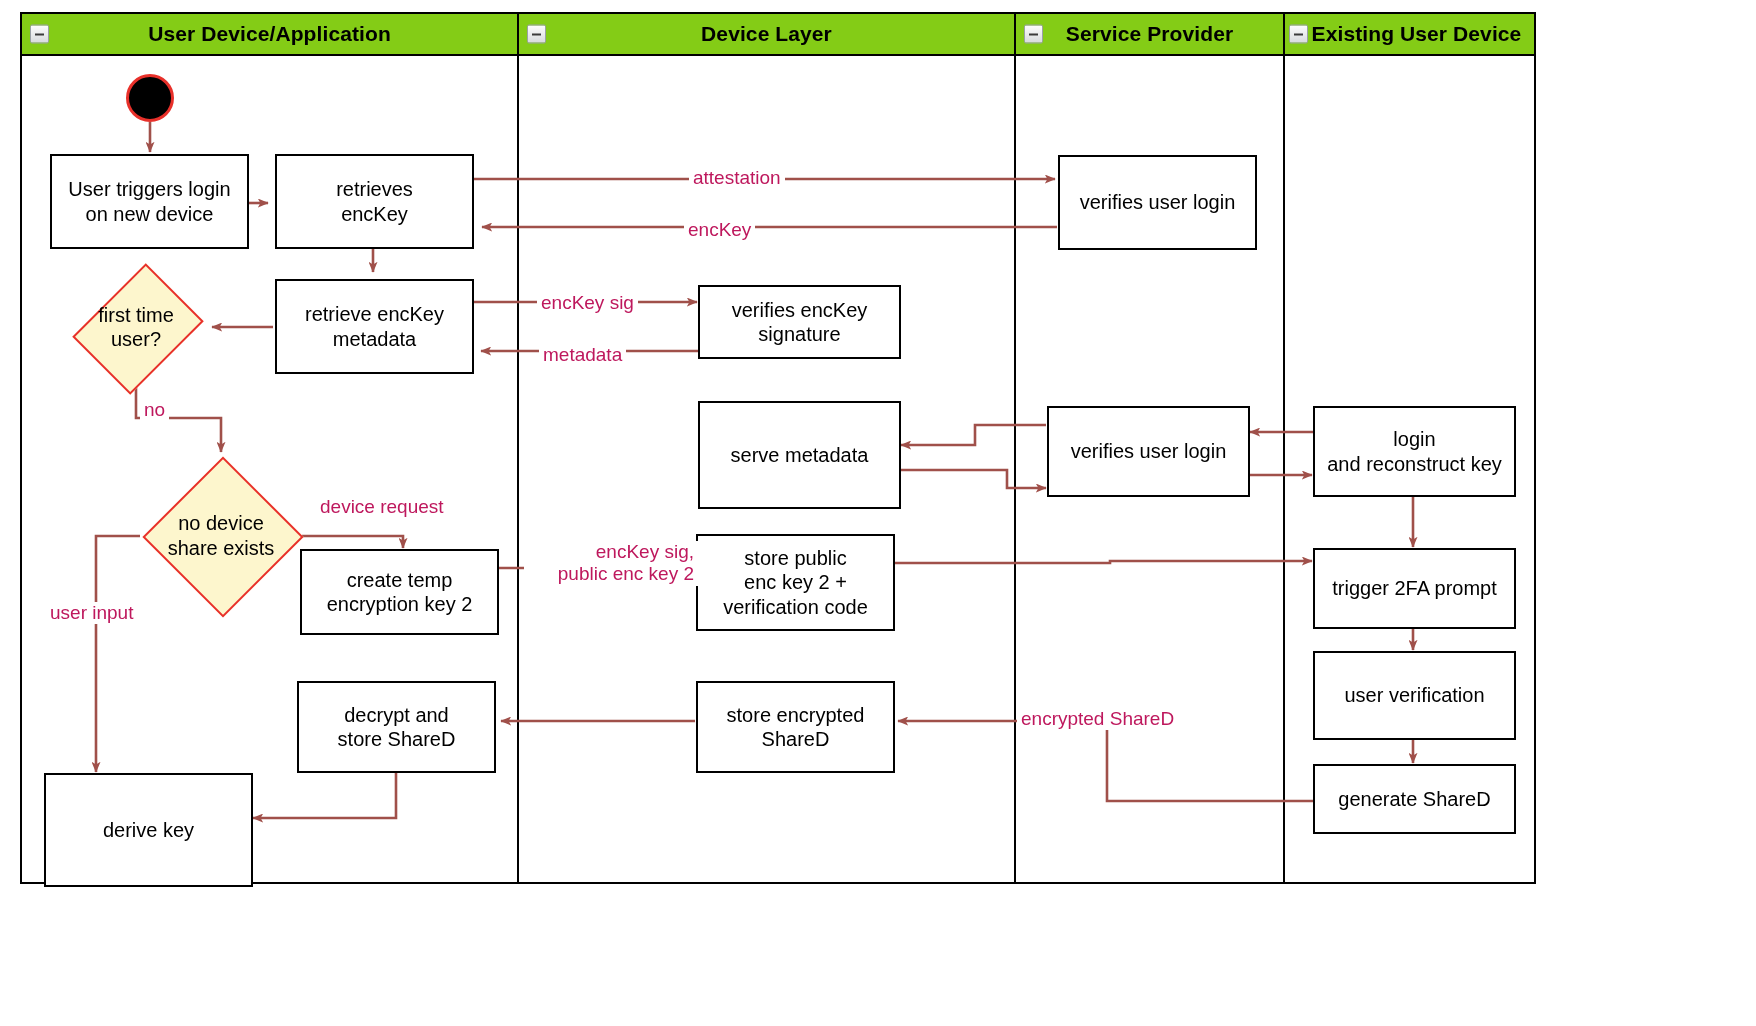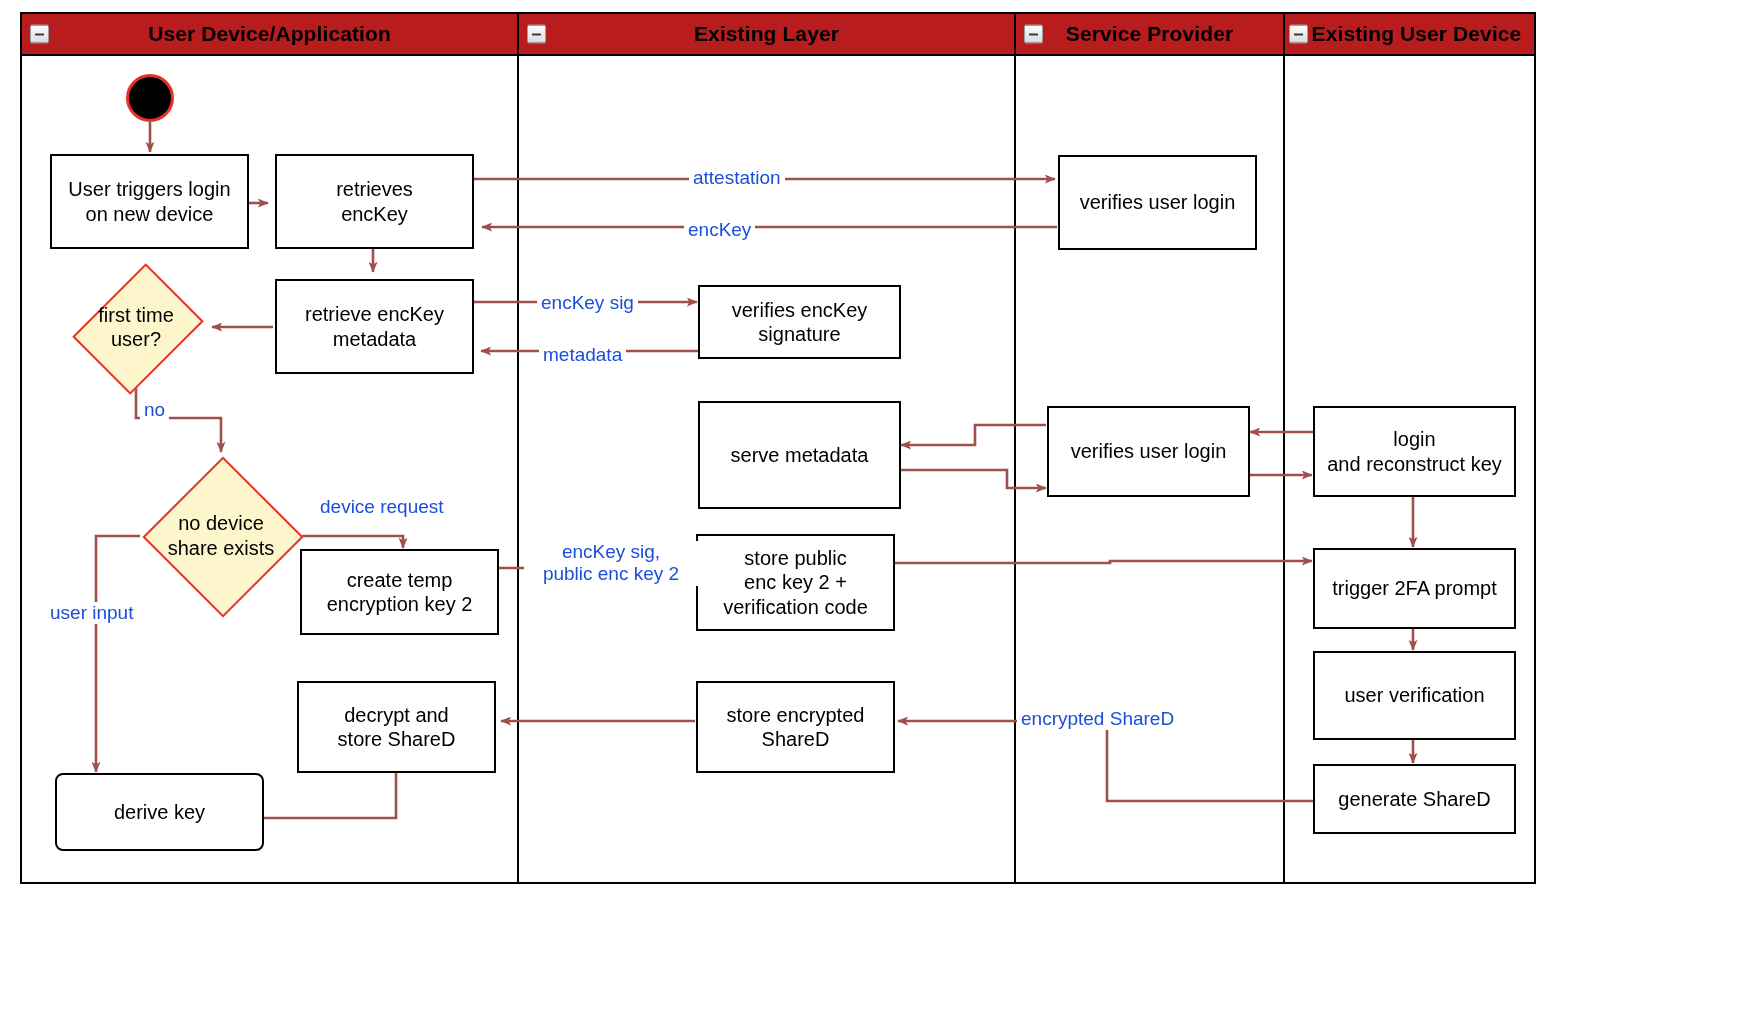--- a/index.html
+++ b/index.html
@@ -2,21 +2,21 @@
 <html><head>
 <meta charset="utf-8">
 <style>
   html,body{margin:0;padding:0;background:#ffffff;}
   body{font-family:"Liberation Sans", sans-serif;}
   #canvas{position:relative;width:1756px;height:1026px;background:#ffffff;overflow:hidden;}
   svg#wires{position:absolute;left:0;top:0;width:1756px;height:1026px;pointer-events:none;}
 
   
   .lane{position:absolute;box-sizing:border-box;border:2px solid #000;background:#fff;}
-  .lane-head{position:absolute;box-sizing:border-box;border:2px solid #000;background:#b91c1c;
+  .lane-head{position:absolute;box-sizing:border-box;border:2px solid #000;background:#84cc16;
              display:flex;align-items:center;justify-content:center;}
   .lane-title{font-weight:bold;font-size:21px;color:#000;letter-spacing:.1px;}
   .collapse-icon{position:absolute;left:8px;top:50%;transform:translateY(-50%);
        width:17px;height:17px;border:1px solid #9aa0a6;border-radius:2px;
        background:linear-gradient(#fdfdfd,#d8dbde);display:flex;align-items:center;justify-content:center;}
   .collapse-icon i{display:block;width:9px;height:2px;background:#3b3b3b;}
 
   
   .node{position:absolute;box-sizing:border-box;border:2px solid #000;background:#fff;
         display:flex;align-items:center;justify-content:center;text-align:center;
@@ -24,40 +24,40 @@
   .diamond{position:absolute;box-sizing:border-box;}
   .diamond .dshape{position:absolute;left:0;top:0;width:100%;height:100%;
         background:#fdf6cd;border:2px solid #e8302a;
         transform:rotate(45deg);}
   .diamond .dtext{position:absolute;left:0;top:0;width:100%;height:100%;
         display:flex;align-items:center;justify-content:center;text-align:center;
         font-size:20px;line-height:1.22;color:#000;z-index:2;}
   .start-node{position:absolute;border-radius:50%;background:#000;border:3px solid #e8302a;box-sizing:border-box;}
 
   
-  .elabel{position:absolute;font-size:19px;color:#1d4ed8;background:#fff;
-          padding:0 4px;white-space:nowrap;line-height:1.18;text-align:center;}
+  .elabel{position:absolute;font-size:19px;color:#be185d;background:#fff;
+          padding:0 4px;white-space:nowrap;line-height:1.18;text-align:right;}
   .elabel.two{white-space:normal;}
 </style>
 </head>
 <body>
 
 <div id="canvas">
 
   <div class="lane-head" style="left:20px;top:12px;width:499px;height:44px;">
     <span class="collapse-icon">
         <i></i>
       </span>
     <span class="lane-title">User Device/Application</span>
   </div>
   <div class="lane-head" style="left:517px;top:12px;width:499px;height:44px;">
     <span class="collapse-icon">
         <i></i>
       </span>
-    <span class="lane-title">Existing Layer</span>
+    <span class="lane-title">Device Layer</span>
   </div>
   <div class="lane-head" style="left:1014px;top:12px;width:271px;height:44px;text-align:right;">
     <span class="collapse-icon">
         <i></i>
       </span>
     <span class="lane-title">Service Provider</span>
   </div>
   <div class="lane-head" style="left:1283px;top:12px;width:253px;height:44px;">
     <span class="collapse-icon" style="left:4px;">
         <i></i>
@@ -141,21 +141,21 @@
 
   <div class="diamond" style="left:139px;top:457px;width:164px;height:157px;">
     <div class="dshape" style="left:27px;top:23px;width:110px;height:110px;"></div>
     <div class="dtext">no device<br>share exists</div>
   </div>
 
   <div class="node" style="left:300px;top:549px;width:199px;height:86px;">create temp<br>encryption key 2</div>
 
   <div class="node" style="left:297px;top:681px;width:199px;height:92px;">decrypt and<br>store ShareD</div>
 
-  <div class="node" style="left:55px;top:773px;width:209px;height:78px;border-radius:8px;">derive key</div>
+  <div class="node" style="left:44px;top:773px;width:209px;height:114px;">derive key</div>
 
   <div class="node" style="left:698px;top:285px;width:203px;height:74px;">verifies encKey<br>signature</div>
 
   <div class="node" style="left:698px;top:401px;width:203px;height:108px;">serve metadata</div>
 
   <div class="node" style="left:696px;top:534px;width:199px;height:97px;">store public<br>enc key 2 +<br>verification code</div>
 
   <div class="node" style="left:696px;top:681px;width:199px;height:92px;">store encrypted<br>ShareD</div>
 
   <div class="node" style="left:1058px;top:155px;width:199px;height:95px;">verifies user login</div>

